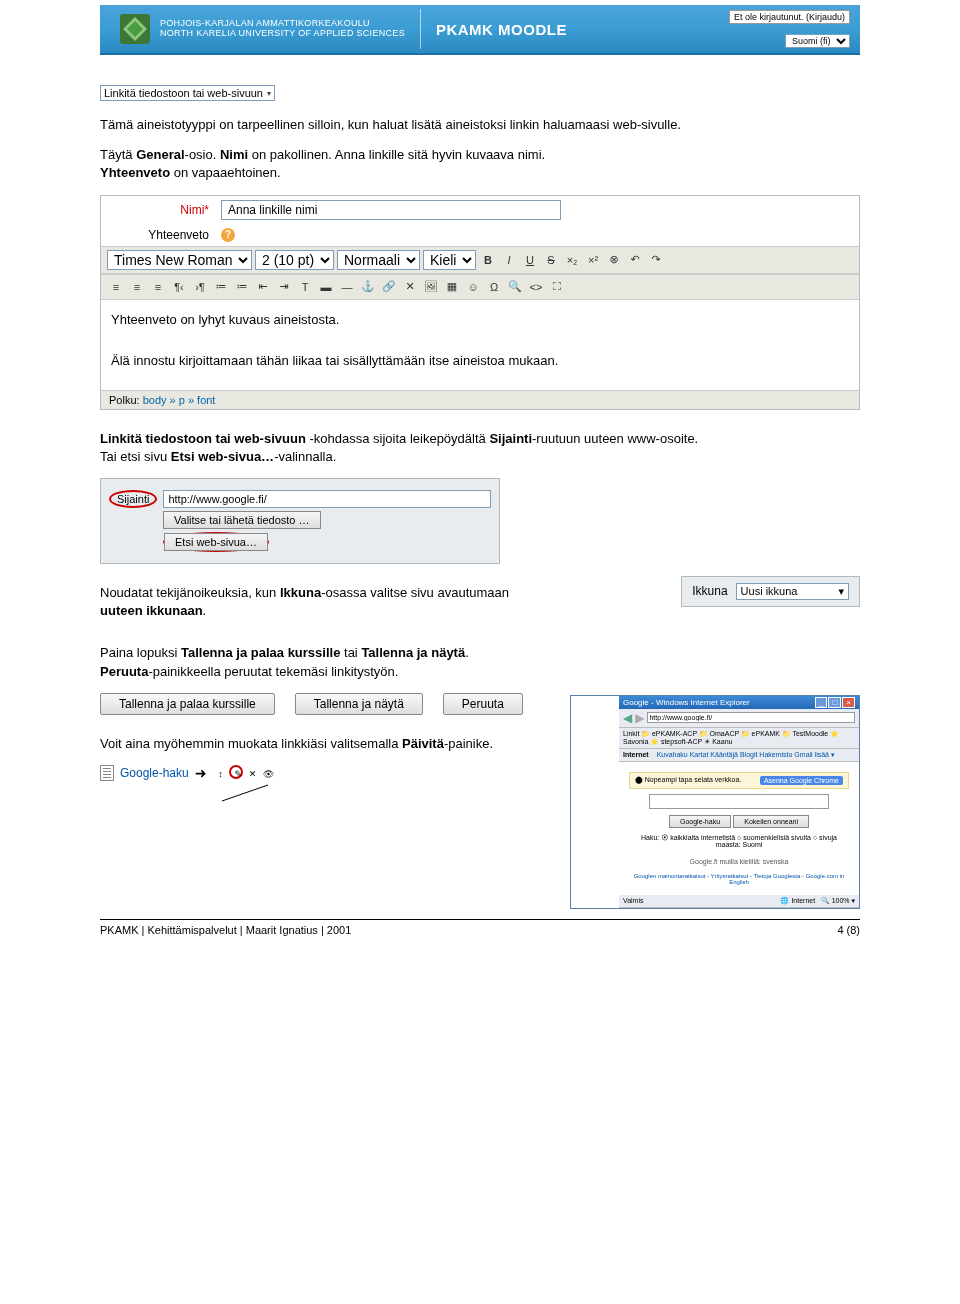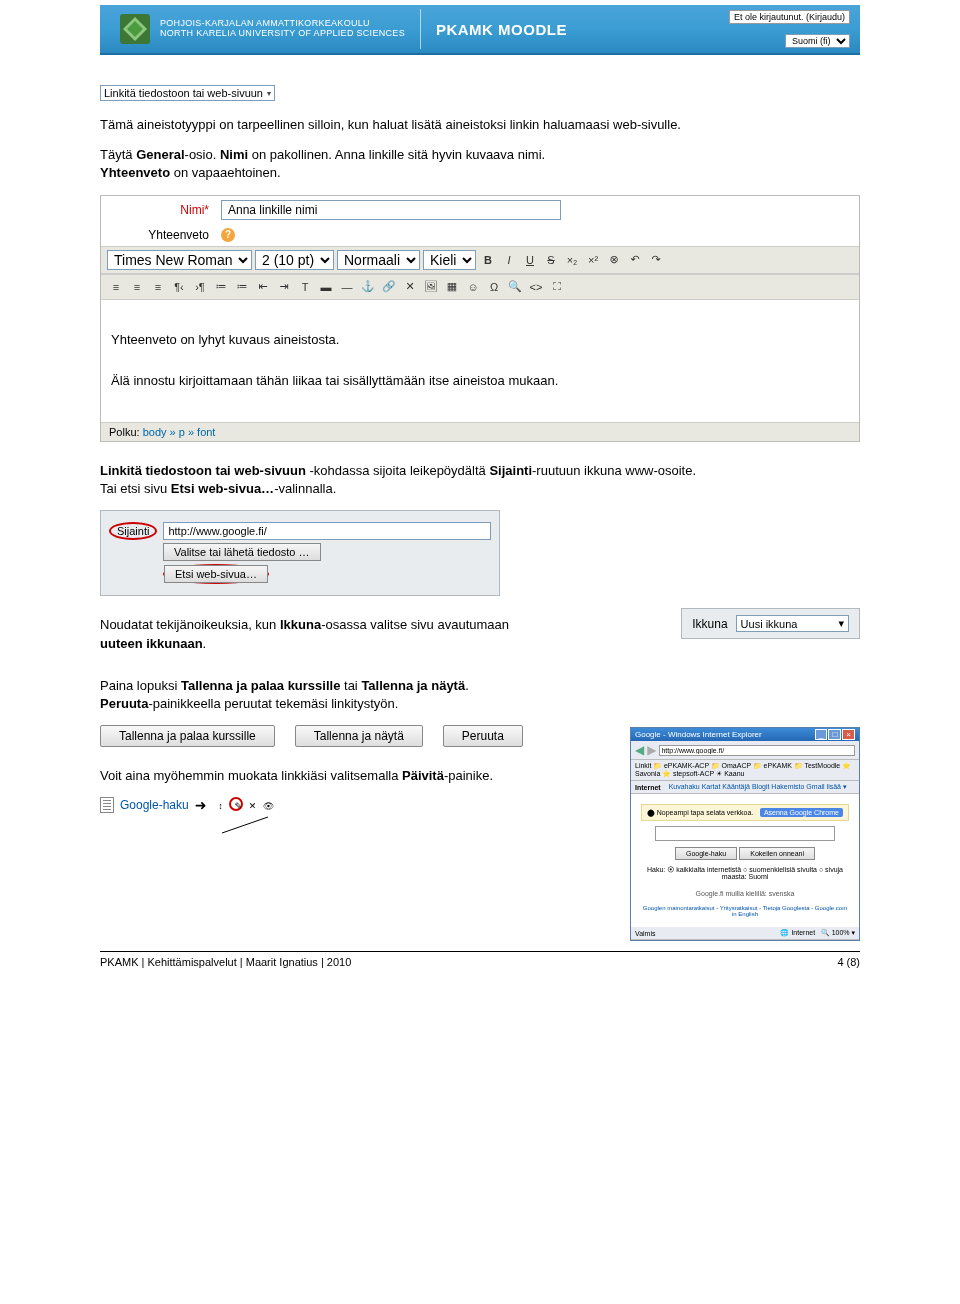--- a/index.html
+++ b/index.html
@@ -20,41 +20,41 @@
   p { margin: 12px 0; line-height: 1.4; font-size: 13px; }
   .editor { border: 1px solid #bbb; margin: 10px 0 20px 0; }
   .editor-row { display: flex; align-items: center; padding: 4px 8px; gap: 12px; }
   .field-label { width: 100px; text-align: right; font-size: 12px; }
   .req { color: #c00; }
   .text-input { border: 1px solid #7e9db9; padding: 2px 6px; font-size: 12px; flex: 1; max-width: 340px; }
   .help-icon { width: 14px; height: 14px; background: #f4a63a; border-radius: 50%; color: #fff; font-size: 10px; font-weight: bold; display: inline-flex; align-items: center; justify-content: center; }
   .toolbar { background: #e8e8e0; border-top: 1px solid #ccc; border-bottom: 1px solid #ccc; padding: 3px 6px; display: flex; gap: 3px; align-items: center; flex-wrap: wrap; font-size: 11px; }
   .tb-select { border: 1px solid #7e9db9; background: #fff; font-size: 14px; padding: 0 2px; }
   .tb-btn { width: 18px; height: 18px; display: inline-flex; align-items: center; justify-content: center; font-size: 11px; color: #333; cursor: pointer; }
-  .editor-body { padding: 30px 10px; font-size: 13px; line-height: 1.6; min-height: 90px; background:#fff;}
+  .editor-body { padding: 10px 10px; font-size: 13px; line-height: 1.6; min-height: 90px; background:#fff;}
   .editor-path { background: #e8e8e0; padding: 3px 8px; font-size: 11px; border-top:1px solid #ccc;}
   .sijainti-box { border: 1px solid #b0b8c0; padding: 8px; width: 400px; margin: 8px 0 20px 0; background: #e9ecef; font-size:11px;}
   .sijainti-row { display: flex; align-items: center; gap: 6px; margin: 3px 0; }
   .sijainti-label { width: 42px; }
   .oval { border: 2px solid #c00; border-radius: 50%; padding: 1px 6px; display:inline-block;}
   .url-input { border: 1px solid #7e9db9; padding: 2px 4px; flex: 1; font-size: 11px; }
   .gray-btn { border: 1px solid #888; background: linear-gradient(#f5f5f5,#ddd); padding: 2px 10px; font-size: 11px; cursor: pointer; }
   .ikkuna-box { float: right; margin-top:-8px; border:1px solid #b0b8c0; background:#e9ecef; padding:6px 10px; display:flex; align-items:center; gap:8px; font-size:12px;}
   .ikkuna-select { border:1px solid #7e9db9; background:#fff; padding:1px 4px; font-size:11px; display:inline-flex; align-items:center; gap:41px;}
   .clear { clear: both; }
   .button-row { display: flex; gap: 20px; margin: 4px 0 20px 0; }
   .big-btn { border: 1px solid #888; background: linear-gradient(#f9f9f9,#dedede); padding: 3px 18px; font-size: 12px; cursor: pointer; border-radius:2px;}
   .google-row { display:flex; align-items:center; gap:6px; margin:6px 0; font-size:12px;}
   .doc-icon { width:14px; height:16px; border:1px solid #888; background:#fff; position:relative; }
   .doc-icon::after{content:""; position:absolute; top:2px; left:2px; right:2px; bottom:2px; background:repeating-linear-gradient(#888 0 1px, transparent 1px 3px);}
   .link-text { color: #0055aa; }
   .arrow-r { font-size: 14px; }
   .edit-icons span { display:inline-block; width:14px; height:14px; border-radius:50%; margin:0 1px; font-size:9px; text-align:center; line-height:14px;}
   .circled { border:2px solid #c00; border-radius:50%; padding:0 3px; }
-  .ie-window { float:right; width:230px; border:1px solid #5a7fa8; margin-top:-40px; font-size:8px; background:#fff;}
+  .ie-window { float:right; width:290px; border:1px solid #5a7fa8; margin-top:-40px; font-size:8px; background:#fff;padding-left:48px;}
   .ie-title { background: linear-gradient(#3d8bd8,#2568b5); color:#fff; padding:2px 4px; display:flex; justify-content:space-between; align-items:center;}
   .ie-tb { background:#e8ecf2; border-bottom:1px solid #bbb; padding:2px 4px; display:flex; gap:3px; align-items:center;}
   .ie-body { padding: 10px; text-align:center; }
   .google-logo { font-size:30px; font-weight:bold; letter-spacing:-1px; margin:8px 0;}
   .g1{color:#4285f4;}.g2{color:#ea4335;}.g3{color:#fbbc05;}.g4{color:#4285f4;}.g5{color:#34a853;}.g6{color:#ea4335;}
   .search-input { width: 180px; border:1px solid #999; padding:2px; font-size:8px;}
   .chrome-note { background:#fcf5d8; border:1px solid #e6d88c; padding:3px 5px; font-size:7px; display:flex; align-items:center; gap:4px; margin-bottom:5px; justify-content:space-between;}
   .chrome-btn { background:#4a86e8; color:#fff; padding:1px 4px; font-size:7px; border-radius:2px;}
   .footer-arrow { display:flex; align-items:center; margin:10px 0 40px 0;}
   .footer-arrow .line { flex:1; border-top:1px solid #000; margin-left:10px; position:relative;}
@@ -155,21 +155,21 @@
   <div class="editor-body">
     <div>Yhteenveto on lyhyt kuvaus aineistosta.</div><br>
     <div>Älä innostu kirjoittamaan tähän liikaa tai sisällyttämään itse aineistoa mukaan.</div>
   </div>
   <div class="editor-path">
     <span>Polku:</span> <span style="color:#0066aa">body » p » font</span>
   </div>
 </div>
 
 <p>
-  <b>Linkitä tiedostoon tai web-sivuun</b><span> -kohdassa sijoita leikepöydältä </span><b>Sijainti</b><span>-ruutuun ikkuna www-osoite.</span><br>
+  <b>Linkitä tiedostoon tai web-sivuun</b><span> -kohdassa sijoita leikepöydältä </span><b>Sijainti</b><span>-ruutuun uuteen www-osoite.</span><br>
   <span>Tai etsi sivu </span><b>Etsi web-sivua…</b><span>-valinnalla.</span>
 </p>
 
 <div class="sijainti-box">
   <div class="sijainti-row">
     <span class="oval"><span class="sijainti-label">Sijainti</span></span>
     <input class="url-input" value="http://www.google.fi/" style="">
   </div>
   <div class="sijainti-row" style="padding-left:54px;">
     <button class="gray-btn">Valitse tai lähetä tiedosto …</button>
@@ -258,15 +258,15 @@
           <line x1="48" y1="2" x2="2" y2="18" stroke="#000"></line>
         </svg>
   </div>
 
   <div class="clear"></div>
 </div>
 
 </div>
 
 <div class="page-footer">
-  <span>PKAMK | Kehittämispalvelut | Maarit Ignatius | 2010</span>
+  <span>PKAMK | Kehittämispalvelut | Maarit Ignatius | 2001</span>
   <span>4 (8)</span>
 </div>
 
 </body></html>

